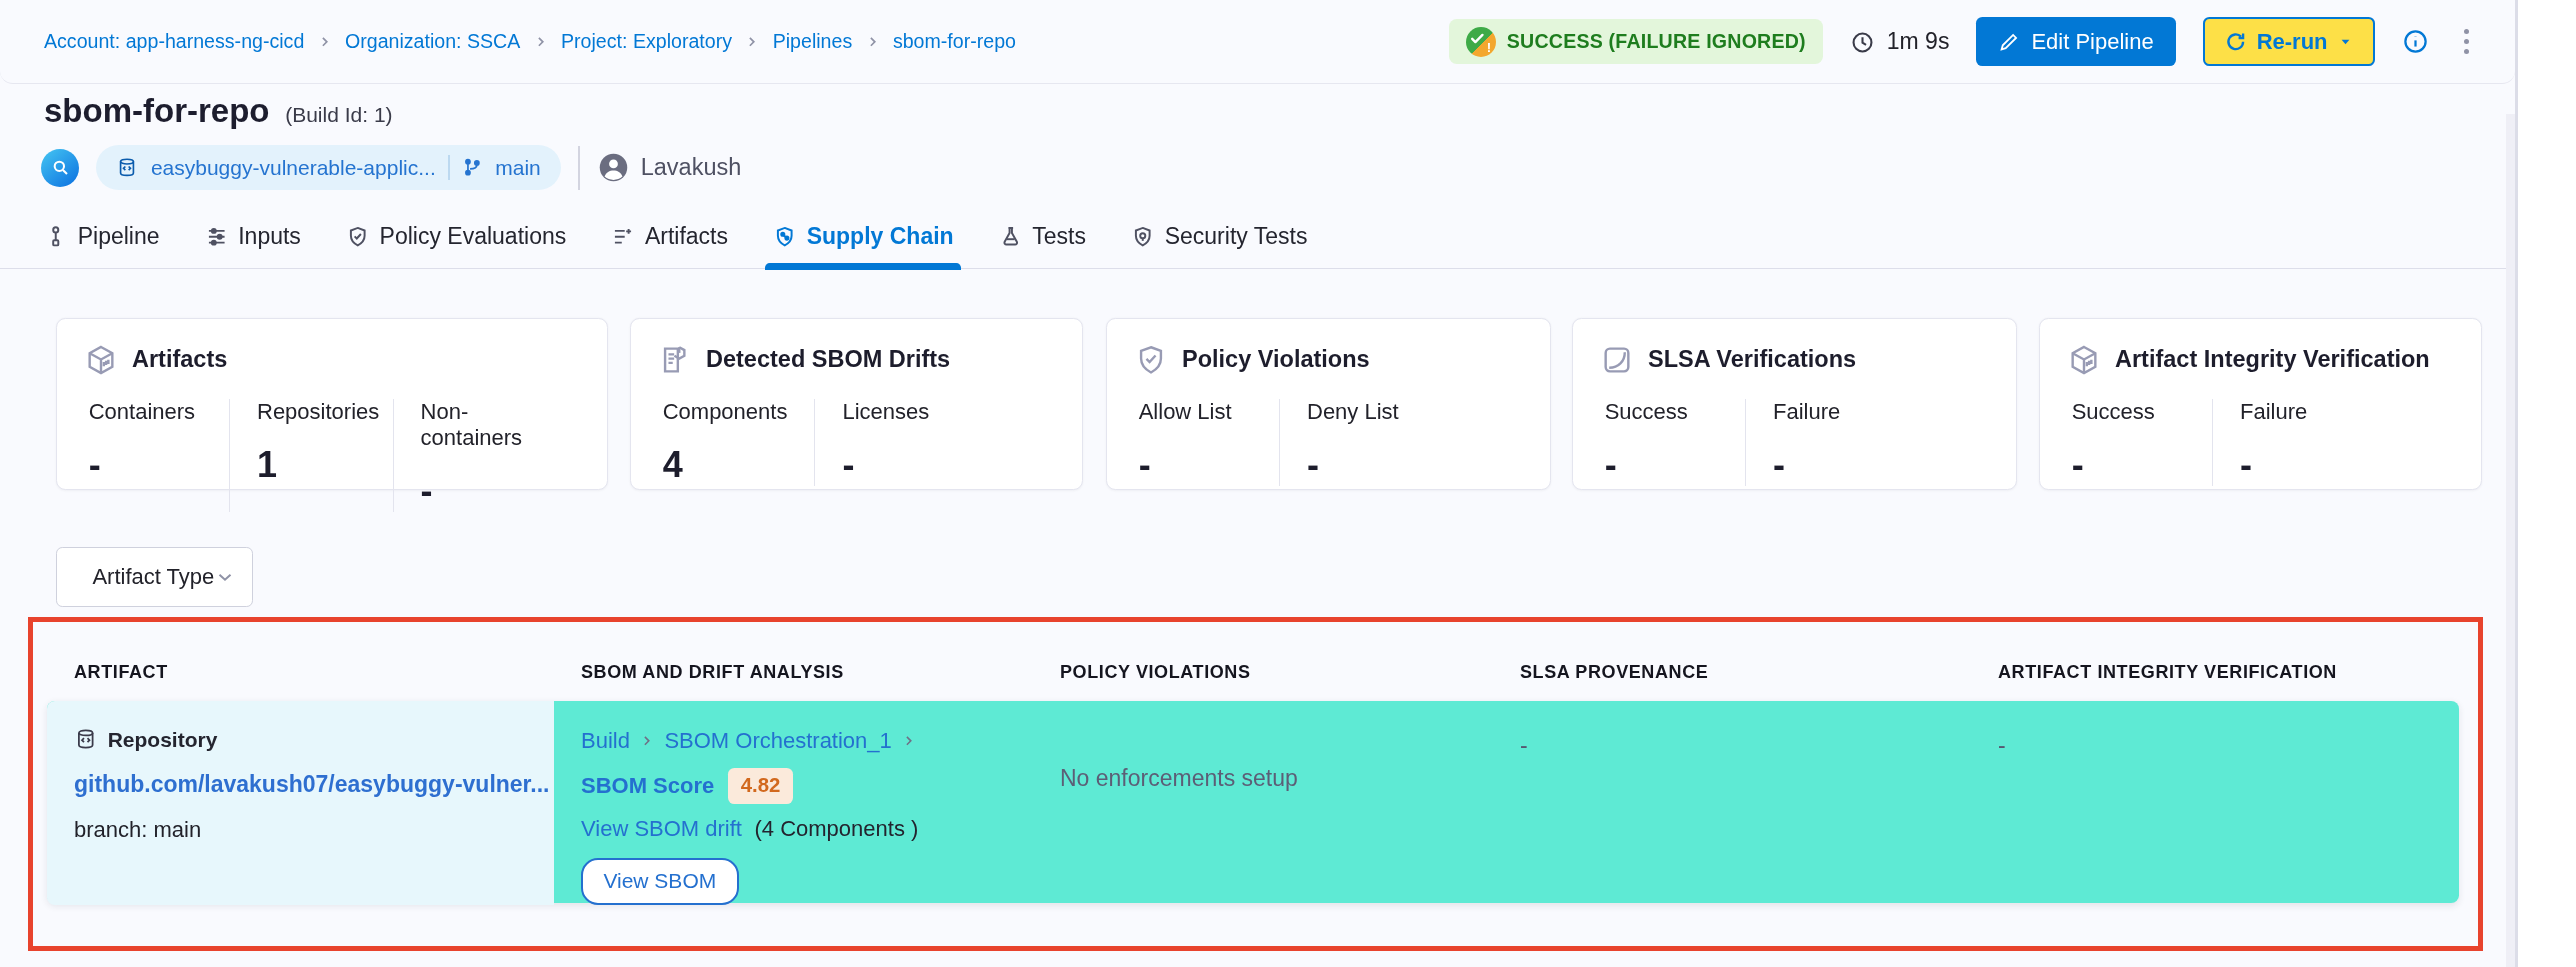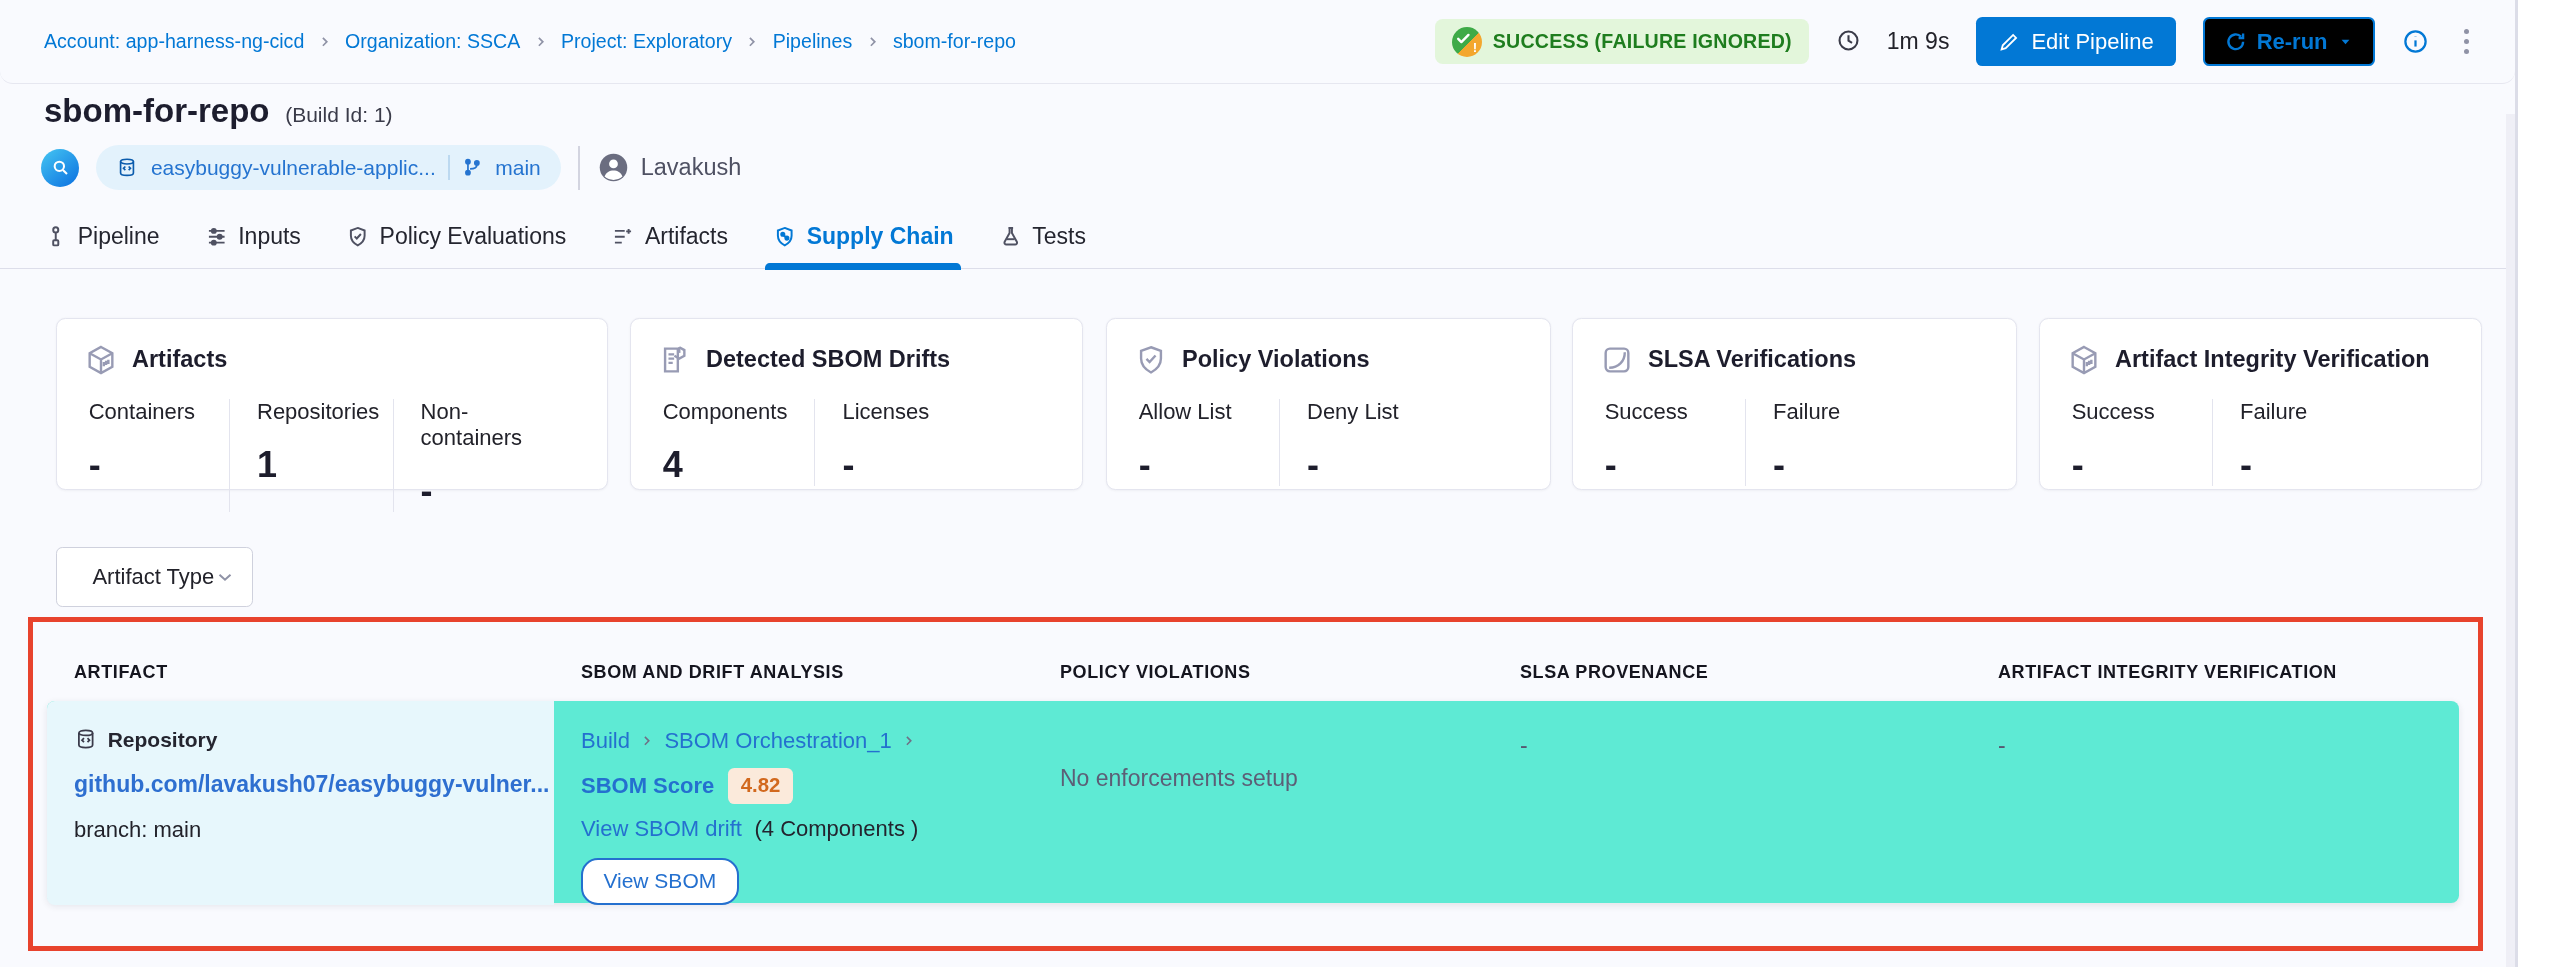--- a/index.html
+++ b/index.html
@@ -12,23 +12,23 @@
   .topbar { position:absolute; left:0; top:0; width:2515px; height:84px; border-bottom:1.6px solid #e6e7f0; display:flex; align-items:center; padding:0 38px 0 44px;border-radius:13px; }
   .breadcrumb { display:flex; align-items:center; gap:12.5px; font-size:19.6px; color:#0278d5; }
   .crumb { cursor:pointer; white-space:nowrap; }
   .crumb-sep { color:#8f92a6; display:flex; }
   .topbar-right { margin-left:auto; display:flex; align-items:center; gap:27px; }
   .status-badge { display:flex; align-items:center; gap:11px; background:#e3f6db; border-radius:7.8px; padding:7.8px 17px; }
   .status-badge .txt { font-size:19.6px; font-weight:bold; color:#1e7d1e; letter-spacing:0.2px; }
   .status-ico { position:relative; width:30px; height:30px; border-radius:50%; background:linear-gradient(135deg,#3eaa47 54%,#f3a72e 54%); flex:0 0 auto; }
   .status-ico svg { position:absolute; left:3.1px; top:3.9px; }
   .status-ico .bang { position:absolute; right:4.7px; bottom:1.6px; color:#fff; font-size:13.3px; font-weight:bold; }
-  .duration { display:flex; align-items:flex-start; gap:26px; font-size:23px; color:#22222a; }
+  .duration { display:flex; align-items:flex-end; gap:12px; font-size:23px; color:#22222a; }
   .btn-primary { display:flex; align-items:center; gap:11px; height:49px; padding:0 22px; background:#0278d5; color:#fff; font-size:22px; border:none; border-radius:6.3px; cursor:pointer; }
-  .btn-outline { display:flex; align-items:center; gap:9.4px; height:49px; padding:0 19px; background:#000000; color:#0278d5; font-size:22px; font-weight:bold; border:2.3px solid #0278d5; border-radius:6.3px; cursor:pointer; }
+  .btn-outline { display:flex; align-items:center; gap:9.4px; height:49px; padding:0 19px; background:#fde047; color:#0278d5; font-size:22px; font-weight:bold; border:2.3px solid #0278d5; border-radius:6.3px; cursor:pointer; }
   .info-ico { color:#0278d5; display:flex; }
   .kebab { display:flex; flex-direction:column; gap:4.7px; padding:4.7px 7.8px; cursor:pointer; }
   .kebab i { width:5.5px; height:5.5px; border-radius:50%; background:#8f92a6; }
 
   
   .title-row { position:absolute; left:44px; top:92px; display:flex; align-items:baseline; gap:15.7px; }
   .pipe-name { font-size:33px; font-weight:bold; color:#1d1d2e; }
   .build-id { font-size:21px; color:#3a3b49; }
   .meta-row { position:absolute; left:41px; top:143px; height:49px; display:flex; align-items:center; gap:17px; }
   .build-circle { width:38px; height:38px; border-radius:50%; background:linear-gradient(140deg,#45c6f2,#0b6fe0); display:flex; align-items:center; justify-content:center; color:#fff; }
@@ -257,20 +257,28 @@
         </svg>
       <span>Supply Chain</span>
     </div>
     <div class="tab">
       <svg width="23.5" height="23.5" viewBox="0 0 24 24" fill="none" stroke="currentColor" stroke-width="2">
           <path d="M9.6 3h4.8M10.8 3v5.2l-5 8.9A2 2 0 0 0 7.6 20h8.8a2 2 0 0 0 1.8-2.9l-5-8.9V3"></path>
           <path d="M8 14.5h8"></path>
         </svg>
       <span>Tests</span>
     </div>
+    <div class="tab">
+      <svg width="23.5" height="23.5" viewBox="0 0 24 24" fill="none" stroke="currentColor" stroke-width="2">
+          <path d="M12 3l7 2.6V11c0 4.8-3.3 7.9-7 9.8-3.7-1.9-7-5-7-9.8V5.6L12 3z"></path>
+          <circle cx="12" cy="11" r="2.6"></circle>
+          <path d="M12 13.6v2.6"></path>
+        </svg>
+      <span>Security Tests</span>
+    </div>
   </div>
 
   <div class="card card1">
     <div class="card-head">
       <svg width="34" height="34" viewBox="0 0 24 24" fill="none" stroke="currentColor" stroke-width="1.7">
           <path d="M12 2.8l8 4.4v9.6l-8 4.4-8-4.4V7.2l8-4.4z"></path>
           <path d="M4 7.2l8 4.4 8-4.4M12 11.6V21.2"></path>
           <path d="M14 13.4v3M15.6 12.6v3M17.2 11.8v3"></path>
         </svg>
       <span class="card-title">Artifacts</span>

